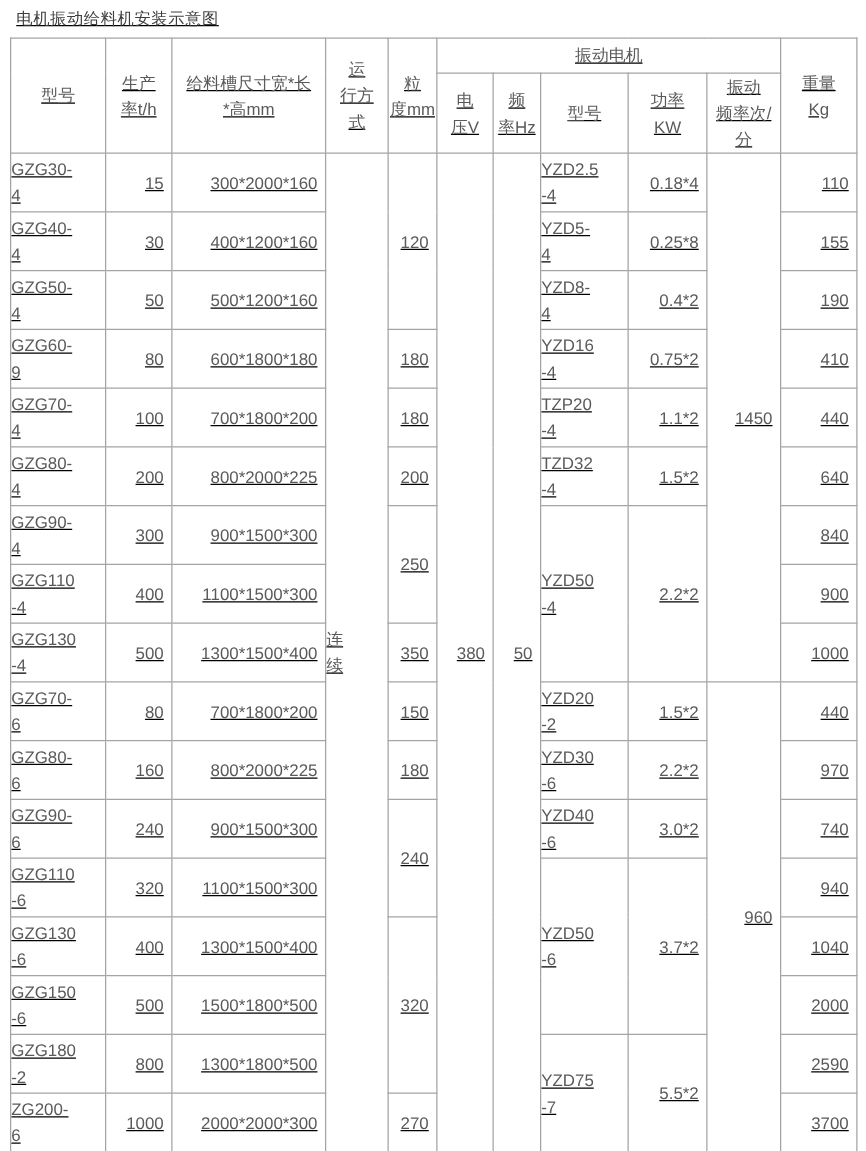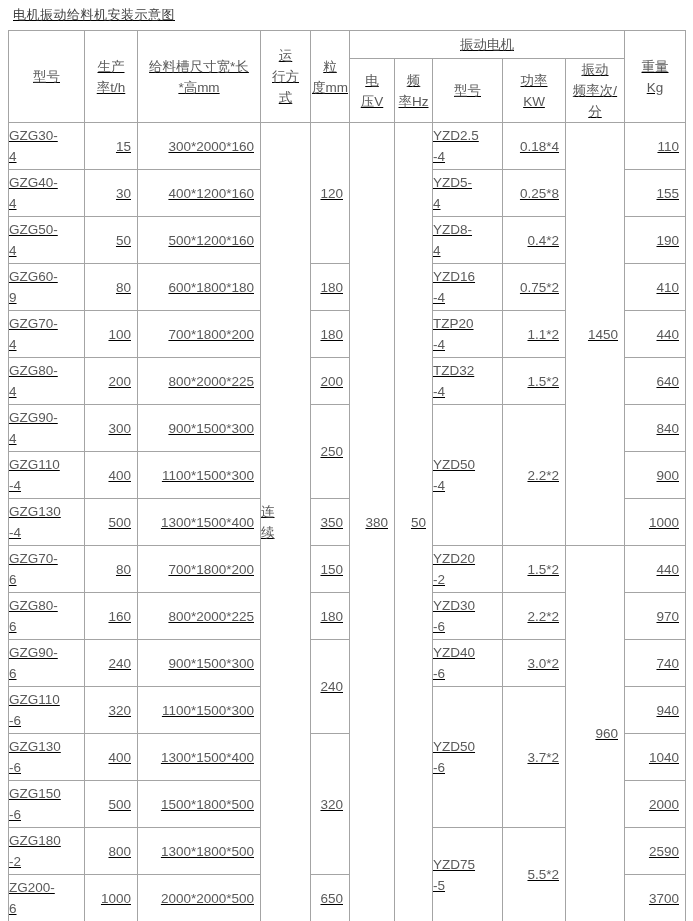--- a/index.html
+++ b/index.html
@@ -248,27 +248,27 @@
           <td class="al-r">500</td>
           <td class="al-r">1500*1800*500</td>
           <td class="al-r">2000</td>
         </tr>
         <tr>
           <td class="al-c">GZG180
 -2</td>
           <td class="al-r">800</td>
           <td class="al-r">1300*1800*500</td>
           <td rowspan="2" class="al-c">YZD75
--5</td>
+-7</td>
           <td rowspan="2" class="al-r">5.5*2</td>
           <td class="al-r">2590</td>
         </tr>
         <tr>
           <td class="al-c">ZG200-
 6</td>
           <td class="al-r">1000</td>
-          <td class="al-r">2000*2000*500</td>
-          <td class="al-r">650</td>
+          <td class="al-r">2000*2000*300</td>
+          <td class="al-r">270</td>
           <td class="al-r">3700</td>
         </tr>
       </tbody>
   </table>
 </div>
 
 </body></html>

